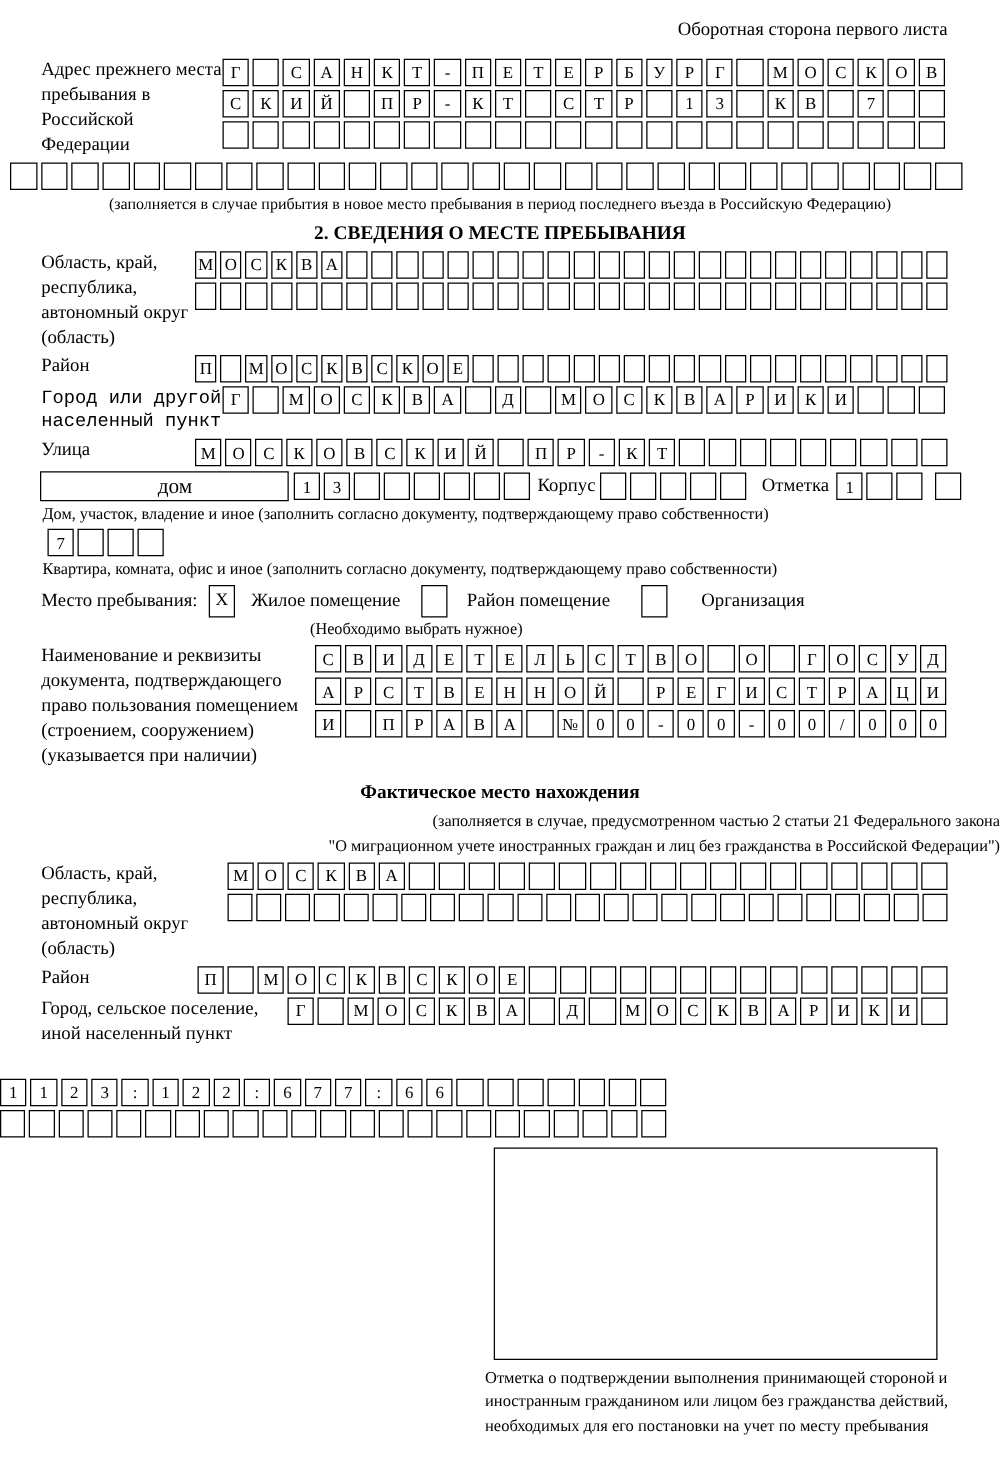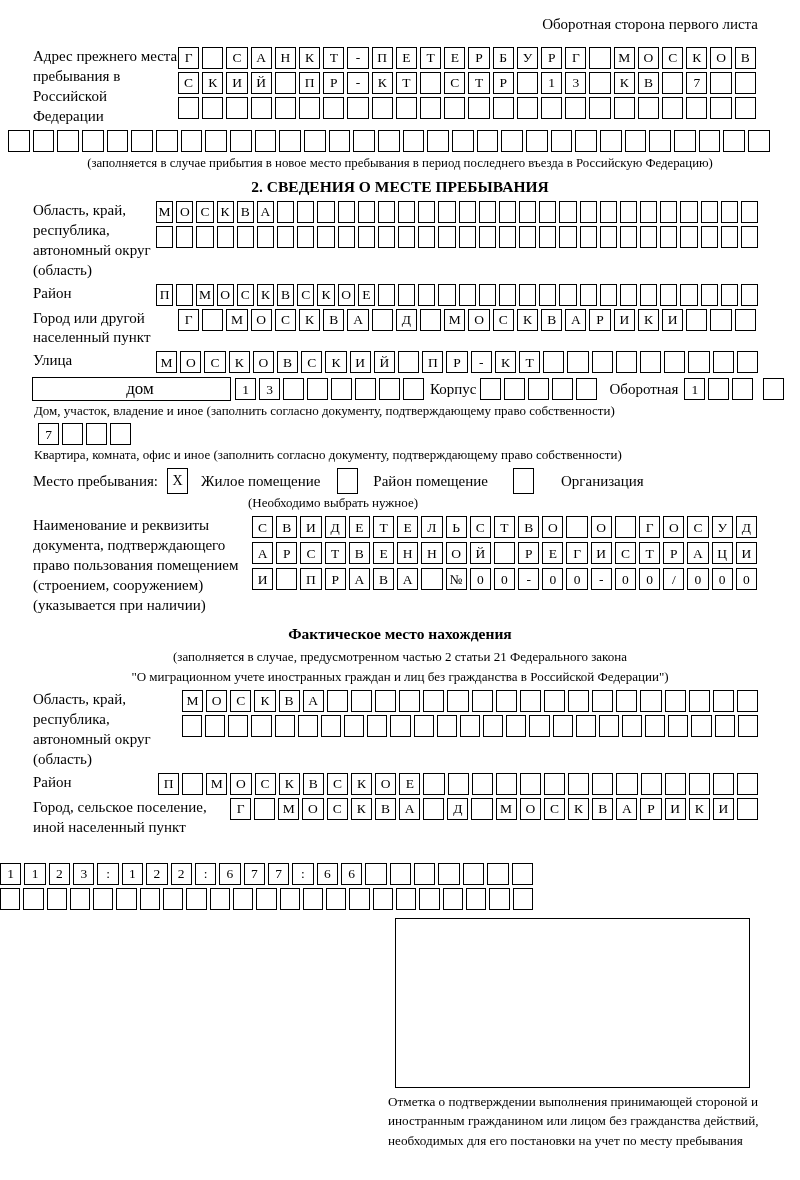--- a/index.html
+++ b/index.html
@@ -33,21 +33,21 @@
   .inline-cells{display:flex;gap:3px;}
   .inline-cells .cell{flex:0 0 19px;}
   .stroenie-cells .cell:last-child{margin-left:7px;}
   .chk{
     width:19px;height:24px;border:1.5px solid #000;flex:0 0 auto;
     display:flex;align-items:center;justify-content:center;font-size:14px;
   }
   .stay-row{display:flex;align-items:center;margin-left:33px;margin-top:5px;}
   .stamp-box{margin-left:395px;margin-top:8px;width:355px;height:170px;border:1.6px solid #000;box-sizing:border-box;}
   .stamp-caption{margin-left:388px;width:372px;text-align:left;font-size:13.2px;line-height:1.48;margin-top:4px;}
-  .fact-note{text-align:center;font-size:13px;line-height:1.5;margin-top:4px;}
+  .fact-note{text-align:right;font-size:13px;line-height:1.5;margin-top:4px;}
 </style>
 </head>
 <body>
 
 <div class="header-note">Оборотная сторона первого листа</div>
 
 <div class="field" style="margin-top:14px;">
   <div class="flabel" style="width:178px;">Адрес прежнего места пребывания в Российской Федерации</div>
   <div class="rows" style="width:578px;">
     <div class="cellrow">
@@ -267,21 +267,21 @@
       <span class="cell"></span>
       <span class="cell"></span>
       <span class="cell"></span>
       <span class="cell"></span>
       <span class="cell"></span>
       <span class="cell"></span>
     </div>
 </div>
 
 <div class="field">
-  <div class="flabel" style="width:178px;">Город или другой населенный пункт</div>
+  <div class="flabel" style="width:178px;font-family:Liberation Mono, monospace;">Город или другой населенный пункт</div>
   <div class="cellrow" style="width:578px;">
       <span class="cell">Г</span>
       <span class="cell"></span>
       <span class="cell">М</span>
       <span class="cell">О</span>
       <span class="cell">С</span>
       <span class="cell">К</span>
       <span class="cell">В</span>
       <span class="cell">А</span>
       <span class="cell"></span>
@@ -347,21 +347,21 @@
       <span class="cell"></span>
     </div>
   <span style="margin-left:6px;">Корпус</span>
   <div class="inline-cells" style="margin-left:4px;">
       <span class="cell"></span>
       <span class="cell"></span>
       <span class="cell"></span>
       <span class="cell"></span>
       <span class="cell"></span>
     </div>
-  <span style="margin-left:12px;">Оборотная</span>
+  <span style="margin-left:12px;">Отметка</span>
   <div class="inline-cells stroenie-cells" style="margin-left:6px;">
       <span class="cell">1</span>
       <span class="cell"></span>
       <span class="cell"></span>
       <span class="cell"></span>
     </div>
 </div>
 <div class="note-left">Дом, участок, владение и иное (заполнить согласно документу, подтверждающему право собственности)</div>
 
 <div class="inline-row">

